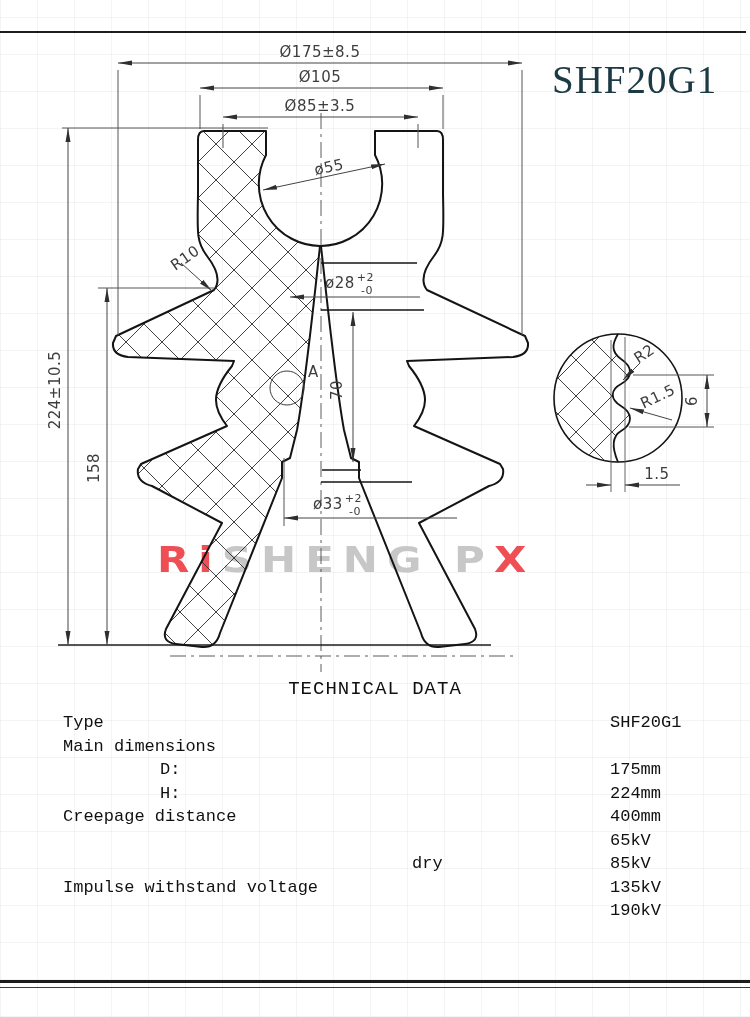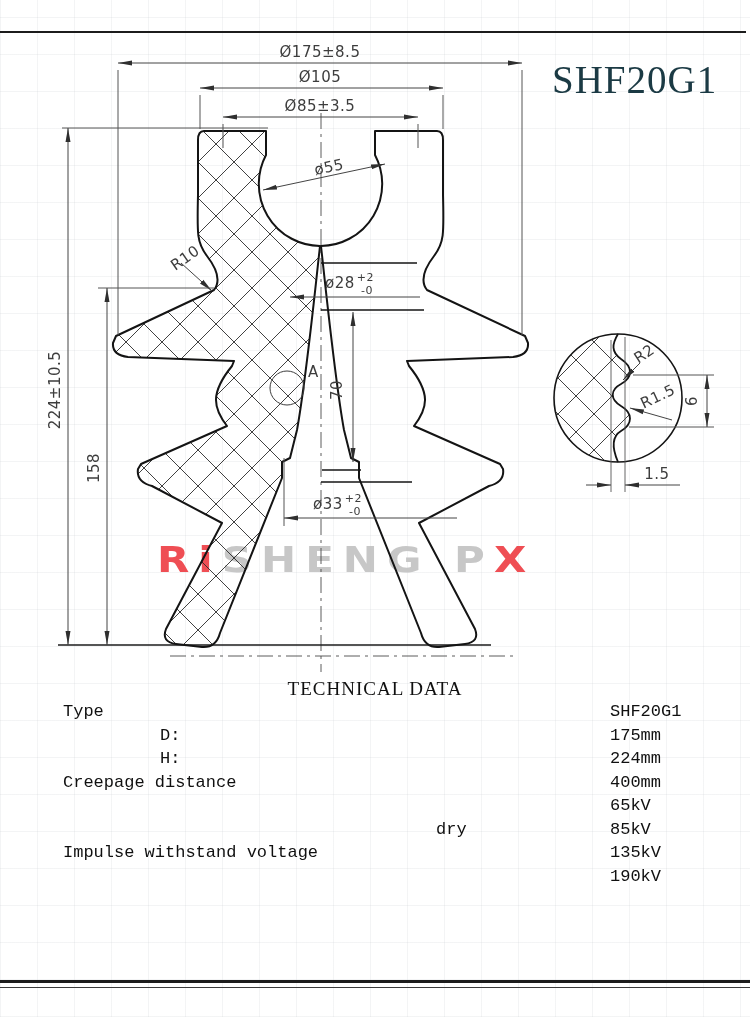--- a/index.html
+++ b/index.html
@@ -38,26 +38,26 @@
   svg.drawing{position:absolute;left:0;top:0;z-index:2;}
   .dimtext{
     font-family:"DejaVu Sans", sans-serif;font-size:15px;fill:#3d3d3d;letter-spacing:0.5px;
   }
   .tol{font-size:11px;}
   .tech{
     position:absolute;left:0;top:678px;width:750px;z-index:3;
     font-family:"Liberation Mono", monospace;font-size:17px;color:#101010;
   }
   .tech .heading{
-    text-align:center;font-size:19px;letter-spacing:1px;margin:0 0 0 0;font-family:Liberation Serif, serif;
+    text-align:center;font-size:19px;letter-spacing:1px;margin:0 0 11px 0;
   }
   .tech .row{position:relative;height:23.5px;line-height:23.5px;white-space:nowrap;}
   .tech .row .lbl{position:absolute;left:63px;}
   .tech .row.ind1 .lbl{left:160px;}
-  .tech .row.ind2 .lbl{left:436px;}
+  .tech .row.ind2 .lbl{left:412px;}
   .tech .row .val{position:absolute;left:610px;}
 </style>
 </head>
 <body>
 
 <div class="grid"></div>
 
 <div class="sheet-top-border"></div>
 <div class="sheet-bottom-border-a"></div>
 <div class="sheet-bottom-border-b"></div>
@@ -248,20 +248,24 @@
   </g>
 </svg>
 
 <div class="tech">
   <div class="heading">TECHNICAL DATA</div>
 
   <div class="row">
     <span class="lbl">Type</span>
     <span class="val">SHF20G1</span>
   </div>
+  <div class="row">
+    <span class="lbl">Main dimensions</span>
+    <span class="val"></span>
+  </div>
   <div class="row ind1">
     <span class="lbl">D:</span>
     <span class="val">175mm</span>
   </div>
   <div class="row ind1">
     <span class="lbl">H:</span>
     <span class="val">224mm</span>
   </div>
   <div class="row">
     <span class="lbl">Creepage distance</span>

